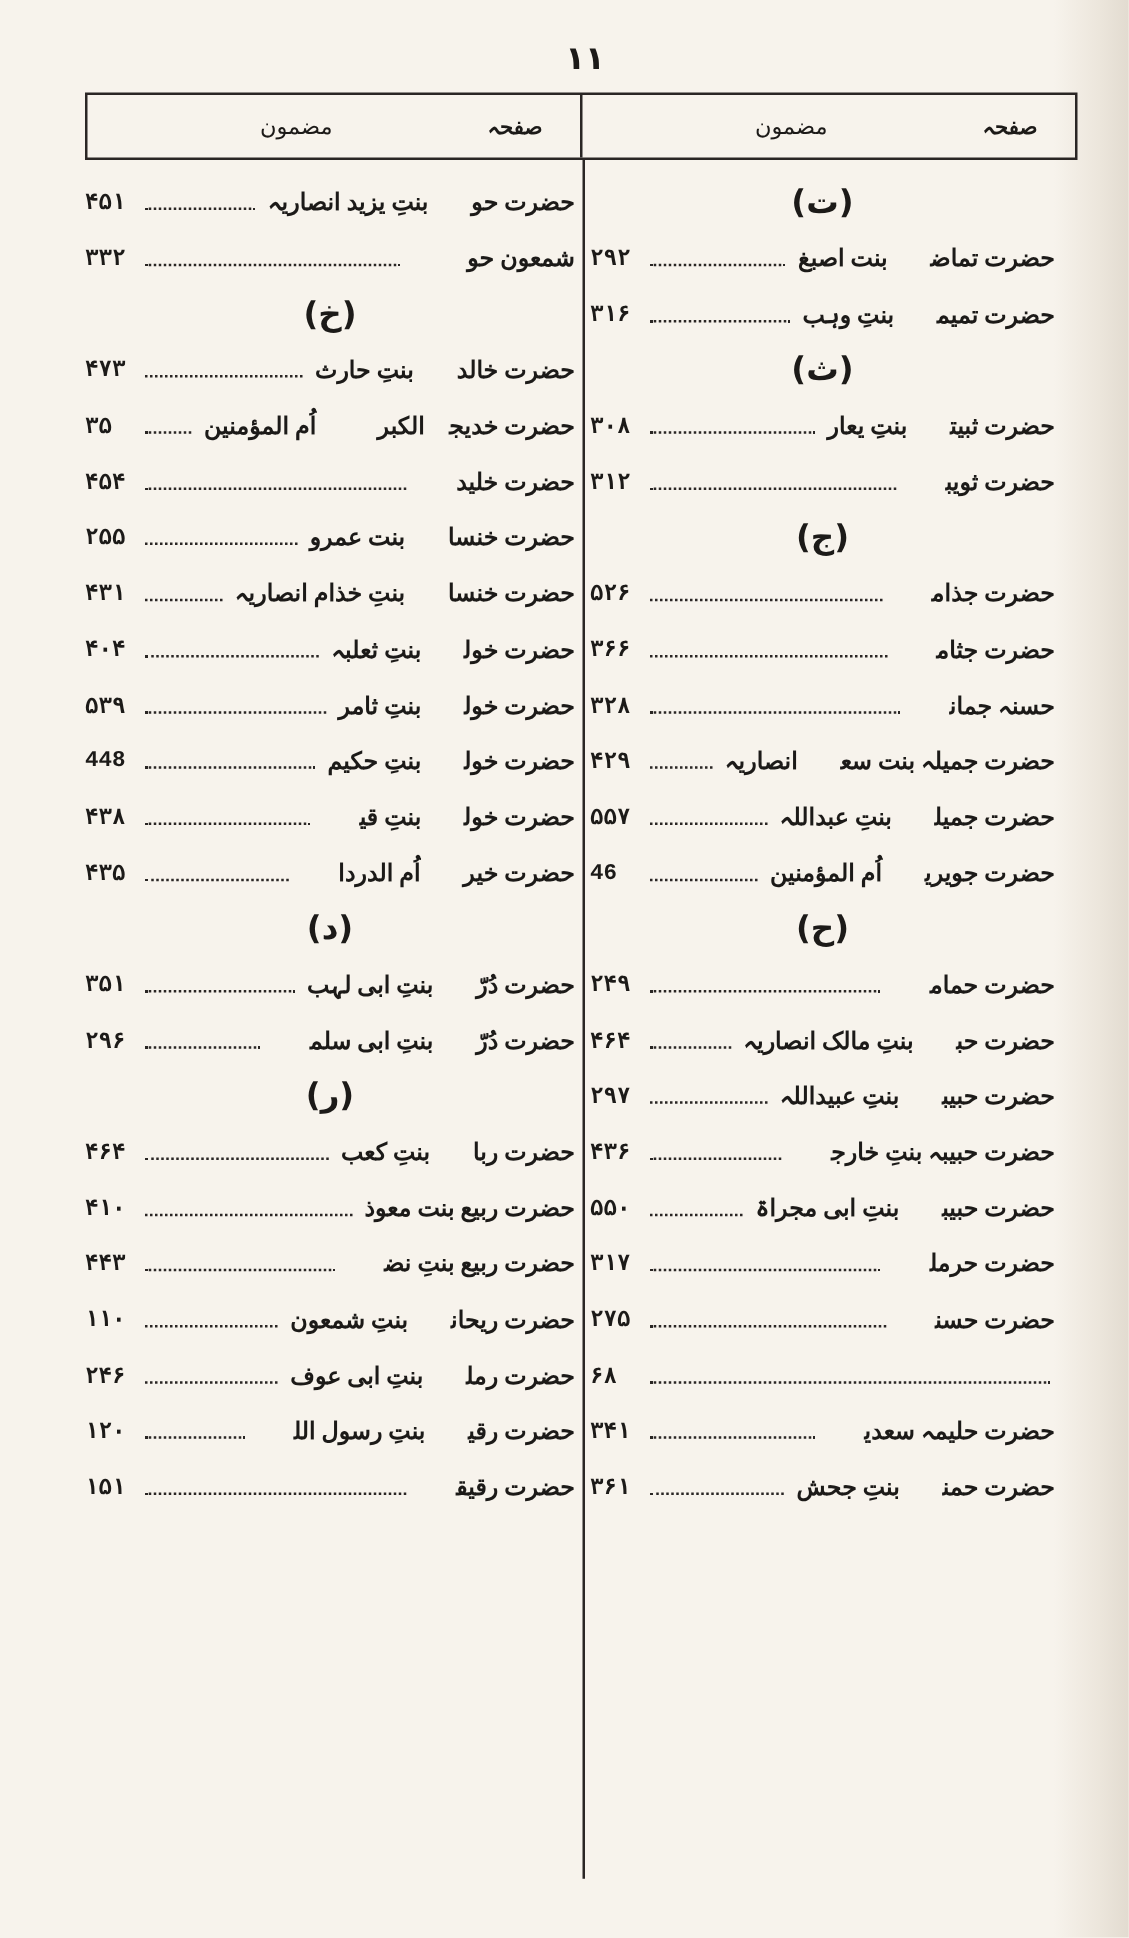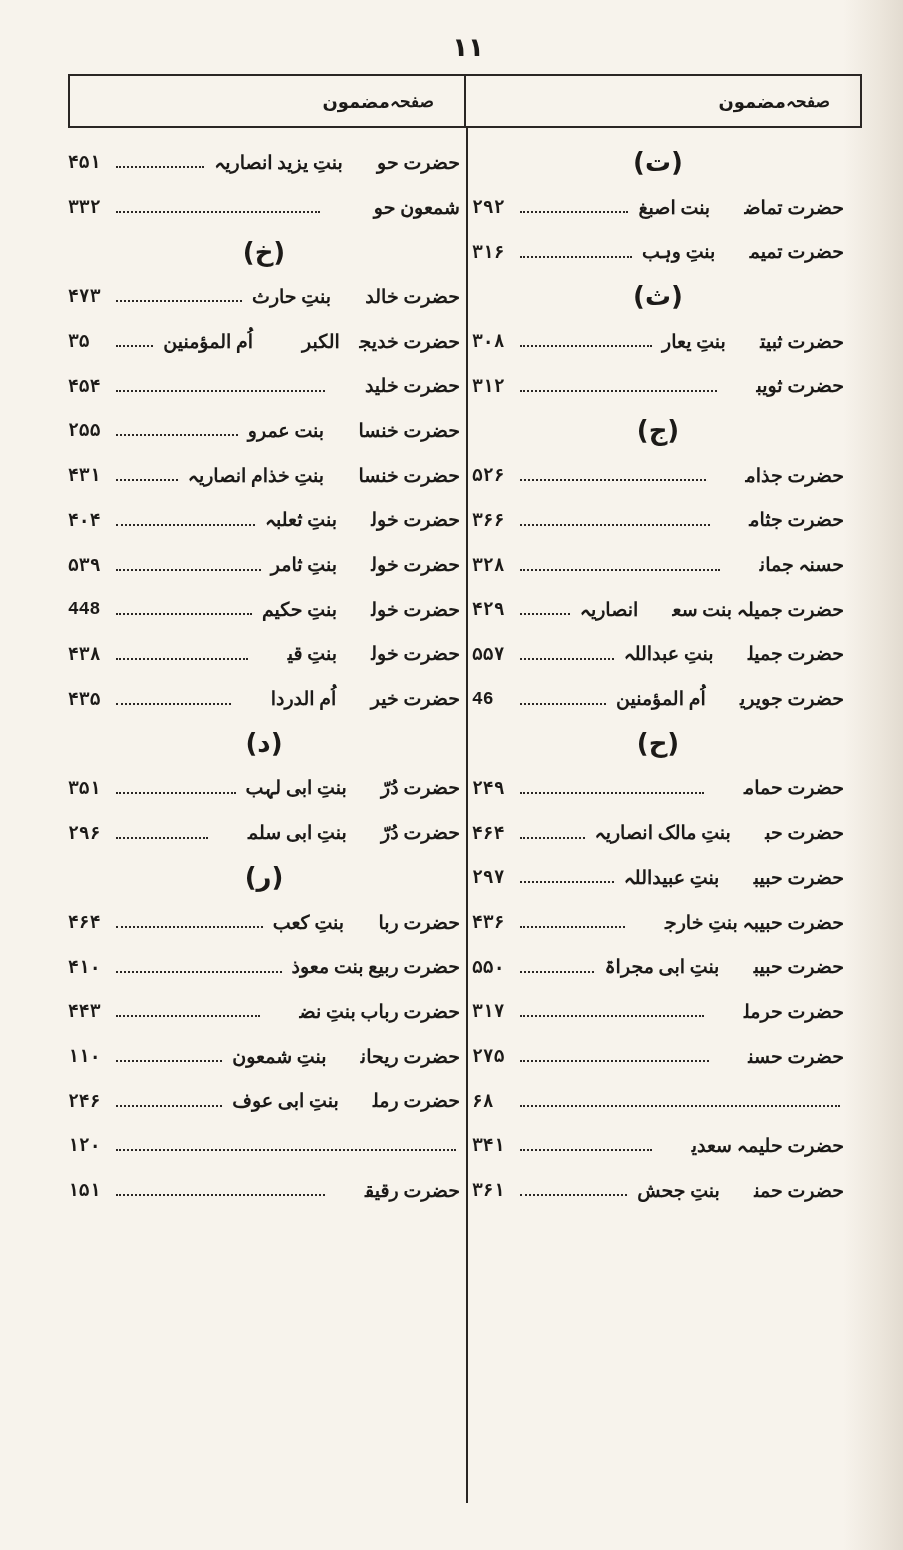--- a/index.html
+++ b/index.html
@@ -53,23 +53,23 @@
       justify-content: space-between;
       padding: 0 14px;
       box-sizing: border-box;
       direction: rtl;
     }
     .header-half.right {
       border-left: 2px solid #2a2624;
     }
     .header-half .h-subject {
       font-size: 18px;
-      font-weight: bold;
+      font-weight: normal;
       flex: 1;
-      text-align: right;
+      text-align: center;
     }
     .header-half .h-page {
       font-size: 17px;
       font-weight: bold;
       width: 60px;
       text-align: left;
       font-family: Liberation Serif, serif;
     }
     .center-rule {
       position: absolute;
@@ -353,35 +353,36 @@
       <span class="entry-name">حضرت ربابؓ بنتِ کعب</span>
       <span class="leader"></span>
       <span class="entry-page">۴۶۴</span>
     </div>
     <div class="row">
       <span class="entry-name">حضرت ربیع بنت معوذ</span>
       <span class="leader"></span>
       <span class="entry-page">۴۱۰</span>
     </div>
     <div class="row">
-      <span class="entry-name">حضرت رباب بنتِ نضرؓ</span>
+      <span class="entry-name">حضرت ربیع بنتِ نضرؓ</span>
       <span class="leader"></span>
       <span class="entry-page">۴۴۳</span>
     </div>
     <div class="row">
       <span class="entry-name">حضرت ریحانہؓ بنتِ شمعون</span>
       <span class="leader"></span>
       <span class="entry-page">۱۱۰</span>
     </div>
     <div class="row">
       <span class="entry-name">حضرت رملہؓ بنتِ ابی عوف</span>
       <span class="leader"></span>
       <span class="entry-page">۲۴۶</span>
     </div>
     <div class="row">
+      <span class="entry-name">حضرت رقیہؓ بنتِ رسول اللہؐ</span>
       <span class="leader"></span>
       <span class="entry-page">۱۲۰</span>
     </div>
     <div class="row">
       <span class="entry-name">حضرت رقیقہؓ</span>
       <span class="leader"></span>
       <span class="entry-page">۱۵۱</span>
     </div>
   </div>
 

